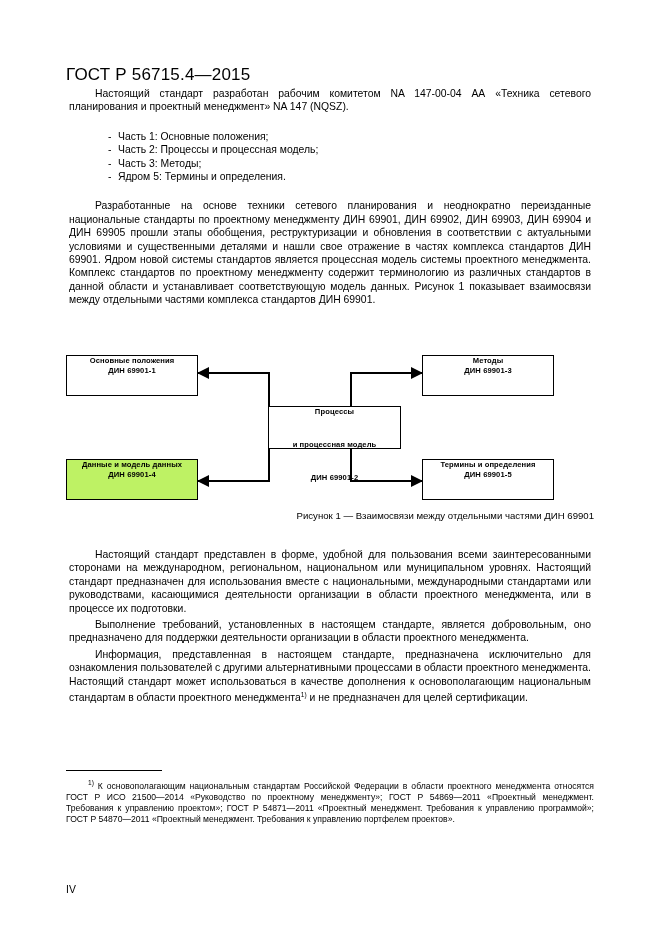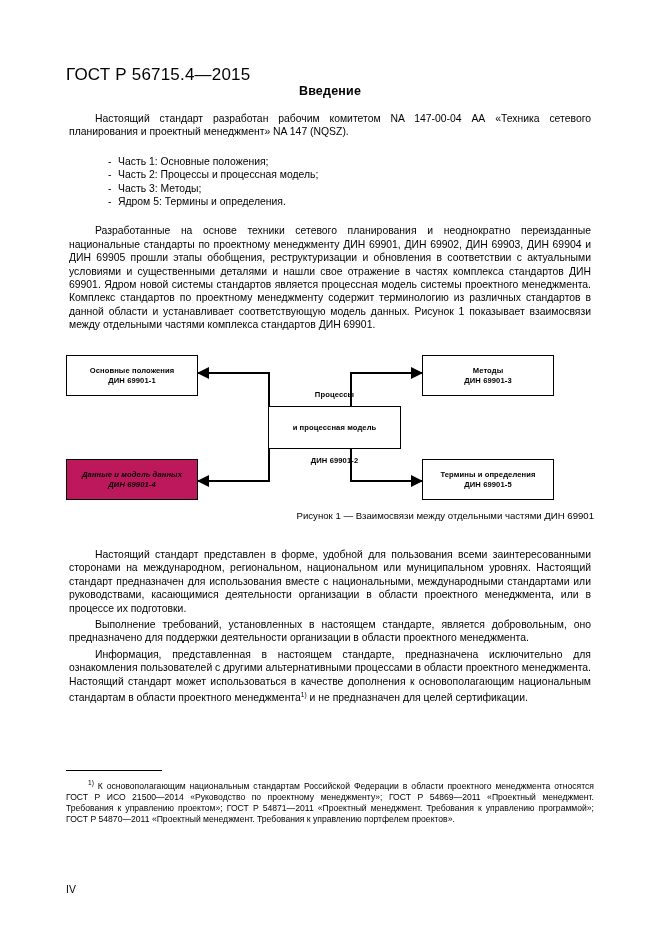--- a/index.html
+++ b/index.html
@@ -90,28 +90,28 @@
     height: 145px;
   }
   .node {
     position: absolute;
     border: 1.6px solid #000;
     background: #fff;
     box-sizing: border-box;
     display: flex;
     flex-direction: column;
     align-items: center;
-    justify-content: center;
+    justify-content: flex-start;
     font-size: 7.6px;
     font-weight: bold;
     line-height: 10px;
     text-align: center;
     letter-spacing: 0.1px;
   }
-  .node.shaded { background: #be185d; font-style: italic; }
+  .node.shaded { background: #bef264; }
 
   .node-line { display: block; white-space: nowrap; }
 
   .fig-caption {
     position: absolute;
     left: 0;
     top: 155px;
     width: 528px;
     text-align: right;
     font-size: 9.6px;
@@ -165,21 +165,20 @@
 </style>
 </head>
 <body>
 
 <div class="page">
 
   <div class="doc-header">ГОСТ Р 56715.4—2015</div>
 
   <div class="content">
 
-    <h1 class="section-title">Введение</h1>
 
     <p class="body">Настоящий стандарт разработан рабочим комитетом NA 147-00-04 АА «Техника сетевого планирования и проектный менеджмент» NA 147 (NQSZ).</p>
 
 
     <ul class="parts">
       <li>Часть 1: Основные положения;</li>
       <li>Часть 2: Процессы и процессная модель;</li>
       <li>Часть 3: Методы;</li>
       <li>Ядром 5: Термины и определения.</li>
     </ul>

